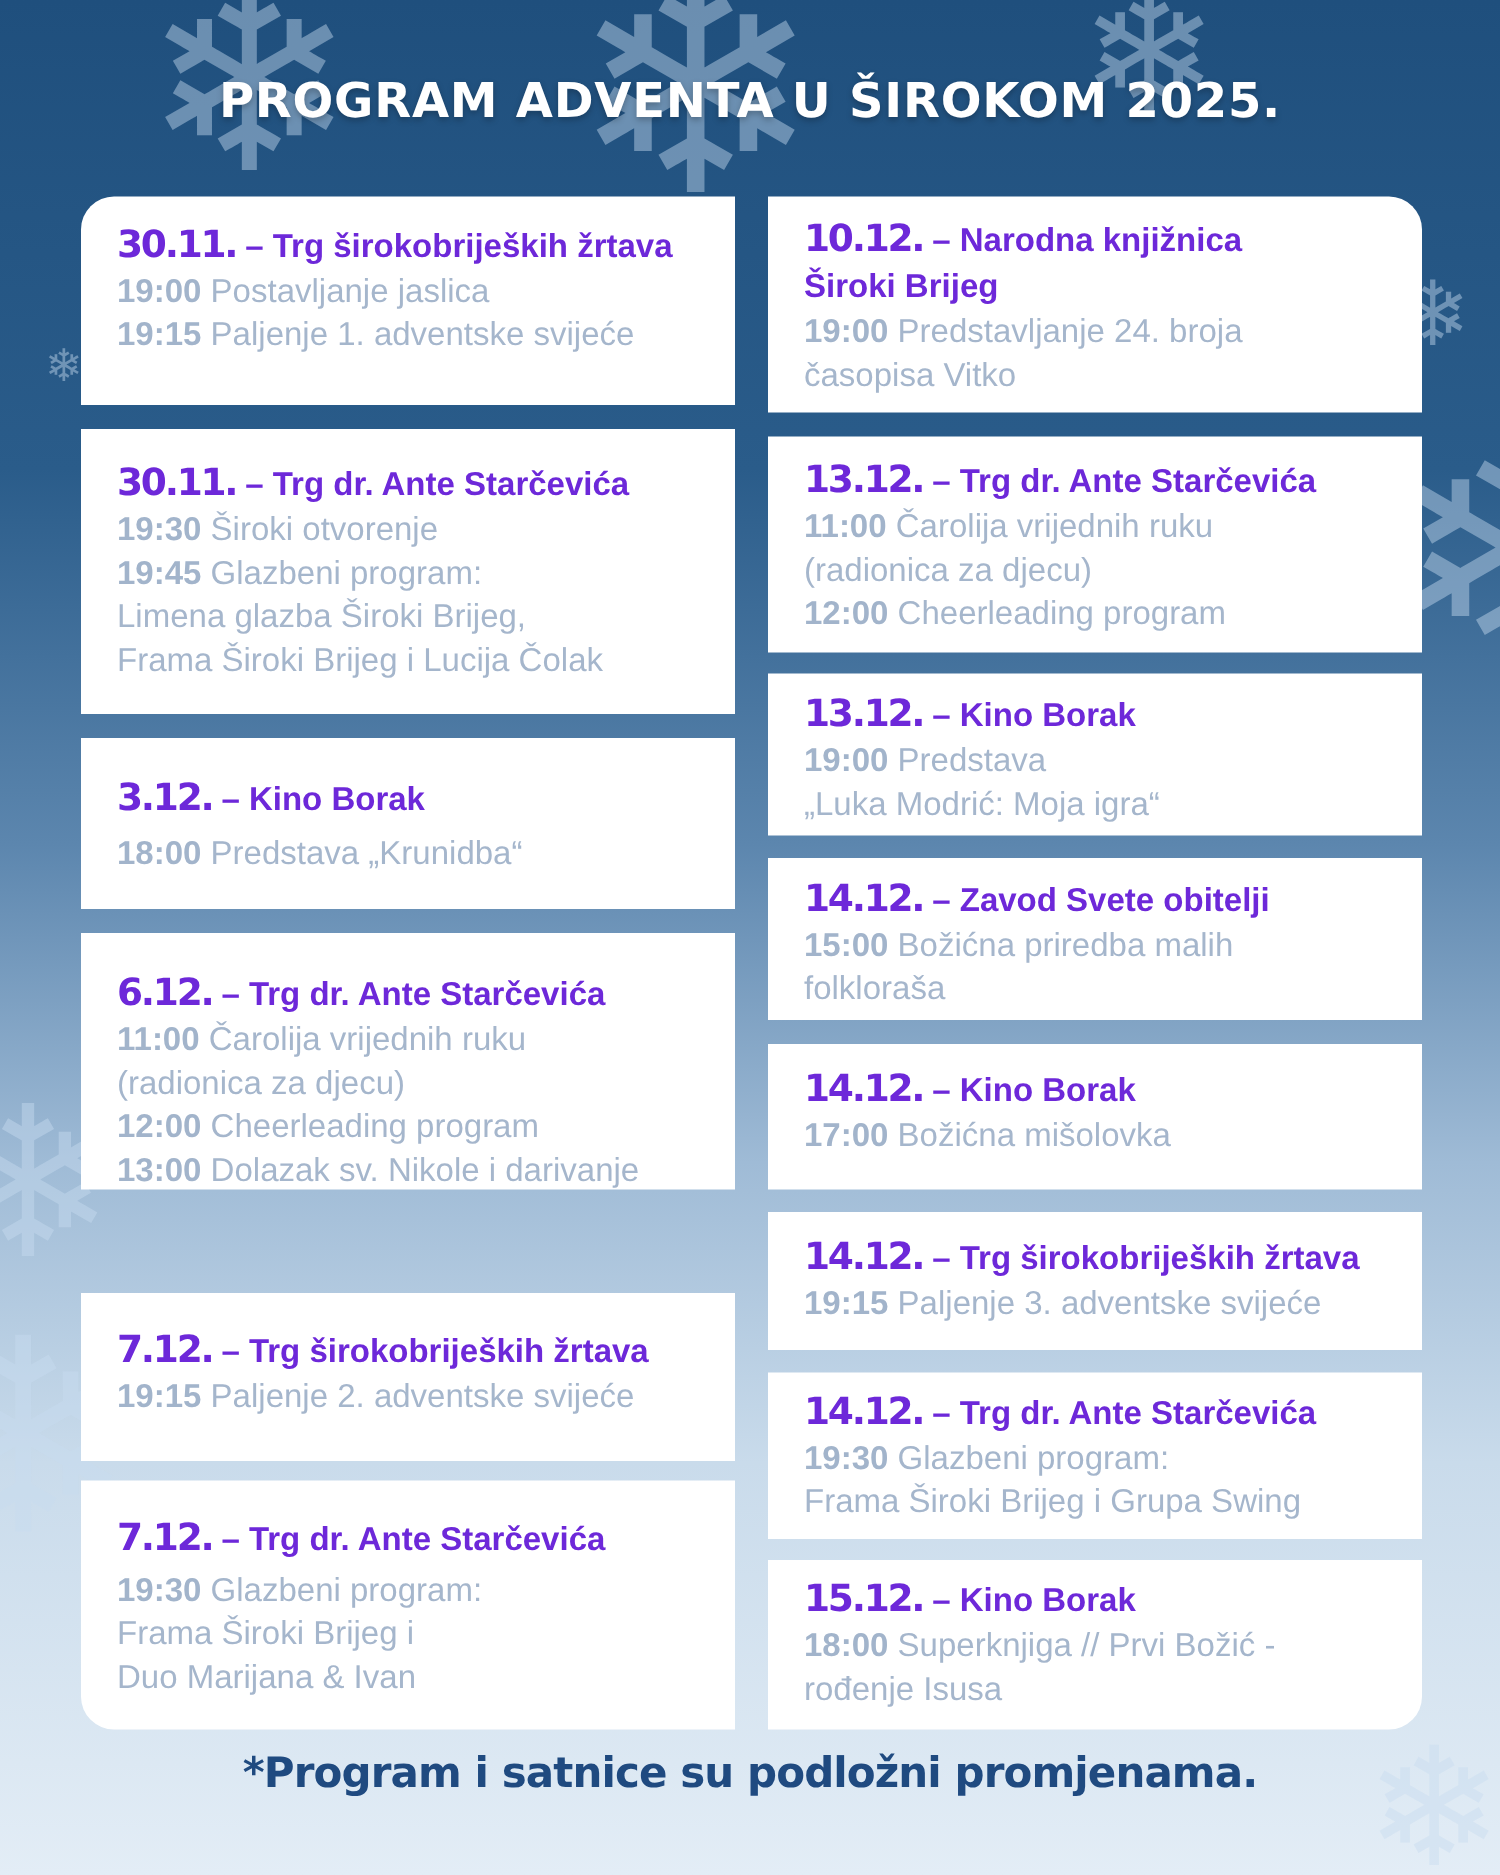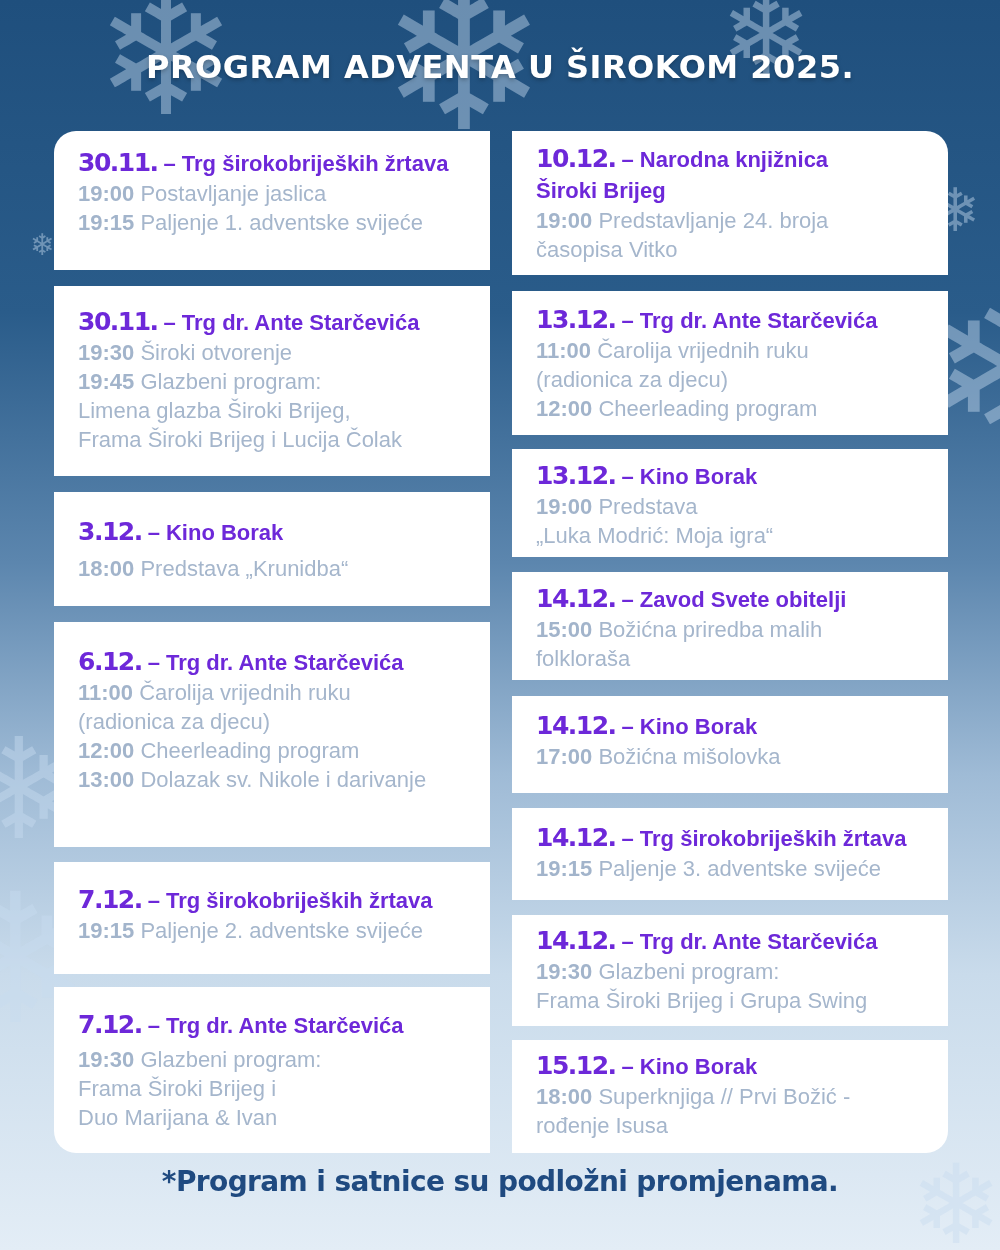--- a/index.html
+++ b/index.html
@@ -69,21 +69,21 @@
     <div class="line"><span class="time">19:45</span> <span>Glazbeni program:</span></div>
     <div class="line"><span>Limena glazba Široki Brijeg,</span></div>
     <div class="line"><span>Frama Široki Brijeg i Lucija Čolak</span></div>
   </div>
 
   <div class="card" style="top:361px;height:114px;padding-top:24px;">
     <div class="head"><span class="date">3.12.</span><span class="sep">–</span><span class="place">Kino Borak</span></div>
     <div class="line" style="margin-top:6px;"><span class="time">18:00</span> <span>Predstava „Krunidba“</span></div>
   </div>
 
-  <div class="card" style="top:491px;height:225px;padding-top:24px;">
+  <div class="card" style="top:491px;height:171px;padding-top:24px;">
     <div class="head"><span class="date">6.12.</span><span class="sep">–</span><span class="place">Trg dr. Ante Starčevića</span></div>
     <div class="line"><span class="time">11:00</span> <span>Čarolija vrijednih ruku</span></div>
     <div class="line"><span>(radionica za djecu)</span></div>
     <div class="line"><span class="time">12:00</span> <span>Cheerleading program</span></div>
     <div class="line"><span class="time">13:00</span> <span>Dolazak sv. Nikole i darivanje</span></div>
   </div>
 
   <div class="card" style="top:731px;height:112px;padding-top:22px;">
     <div class="head"><span class="date">7.12.</span><span class="sep">–</span><span class="place">Trg širokobrijeških žrtava</span></div>
     <div class="line"><span class="time">19:15</span> <span>Paljenje 2. adventske svijeće</span></div>

